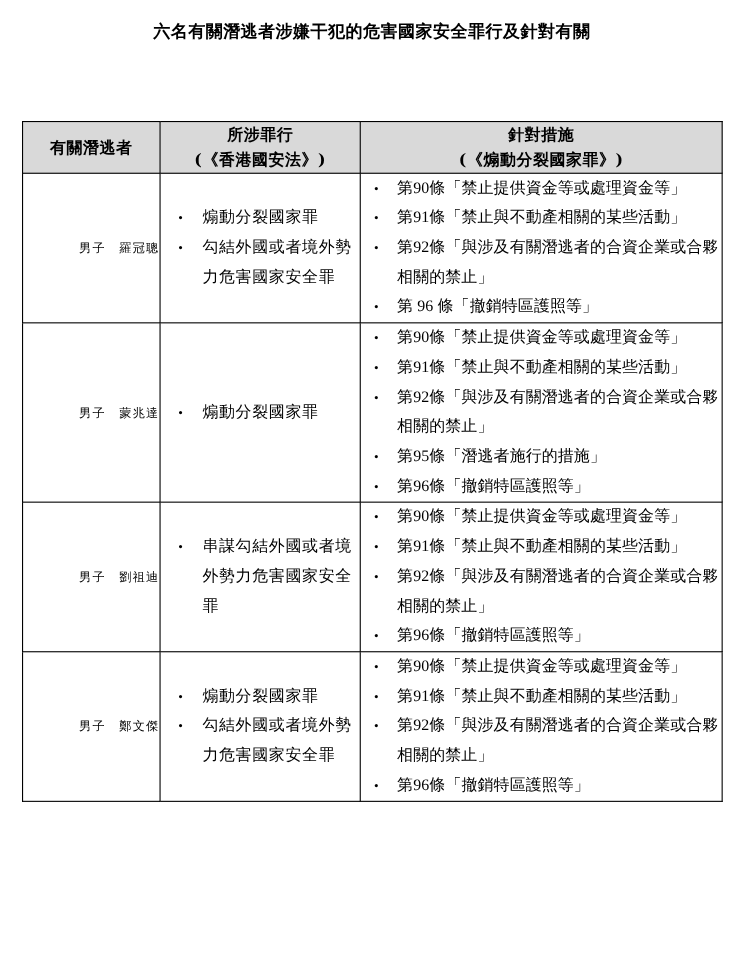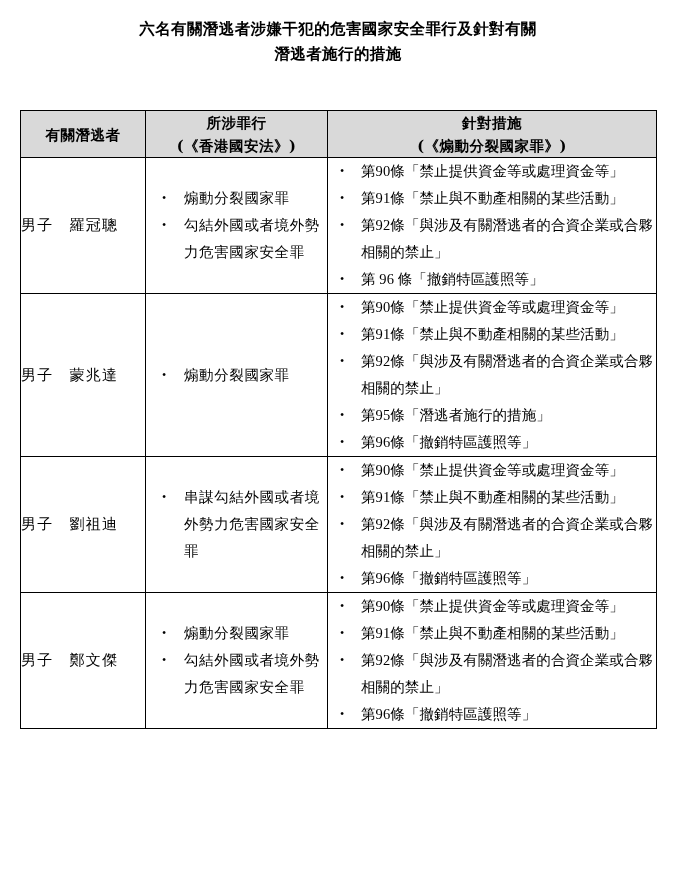--- a/index.html
+++ b/index.html
@@ -69,22 +69,22 @@
     padding: 6px 2px 7px 2px;
     letter-spacing: 0.5px;
   }
   thead th .sub {
     display: block;
     white-space: nowrap;
   }
 
   
   td.person {
-    text-align: left;
-    font-size: 15px;
+    text-align: right;
+    font-size: 11px;
     letter-spacing: 1.2px;
     white-space: nowrap;
   }
 
   
   ul.blist {
     list-style: none;
     margin: 0;
     padding: 0;
   }
@@ -128,21 +128,20 @@
     left: 12px;
   }
 </style>
 </head>
 <body>
 
 <div class="page">
 
   <div class="doc-title">
     <span class="line">六名有關潛逃者涉嫌干犯的危害國家安全罪行及針對有關</span>
-    <span class="line">潛逃者施行的措施</span>
   </div>
 
   <div class="tbl-wrap">
     <table class="main">
       <colgroup>
         <col class="c-person">
         <col class="c-offence">
         <col class="c-measure">
       </colgroup>
       <thead>

